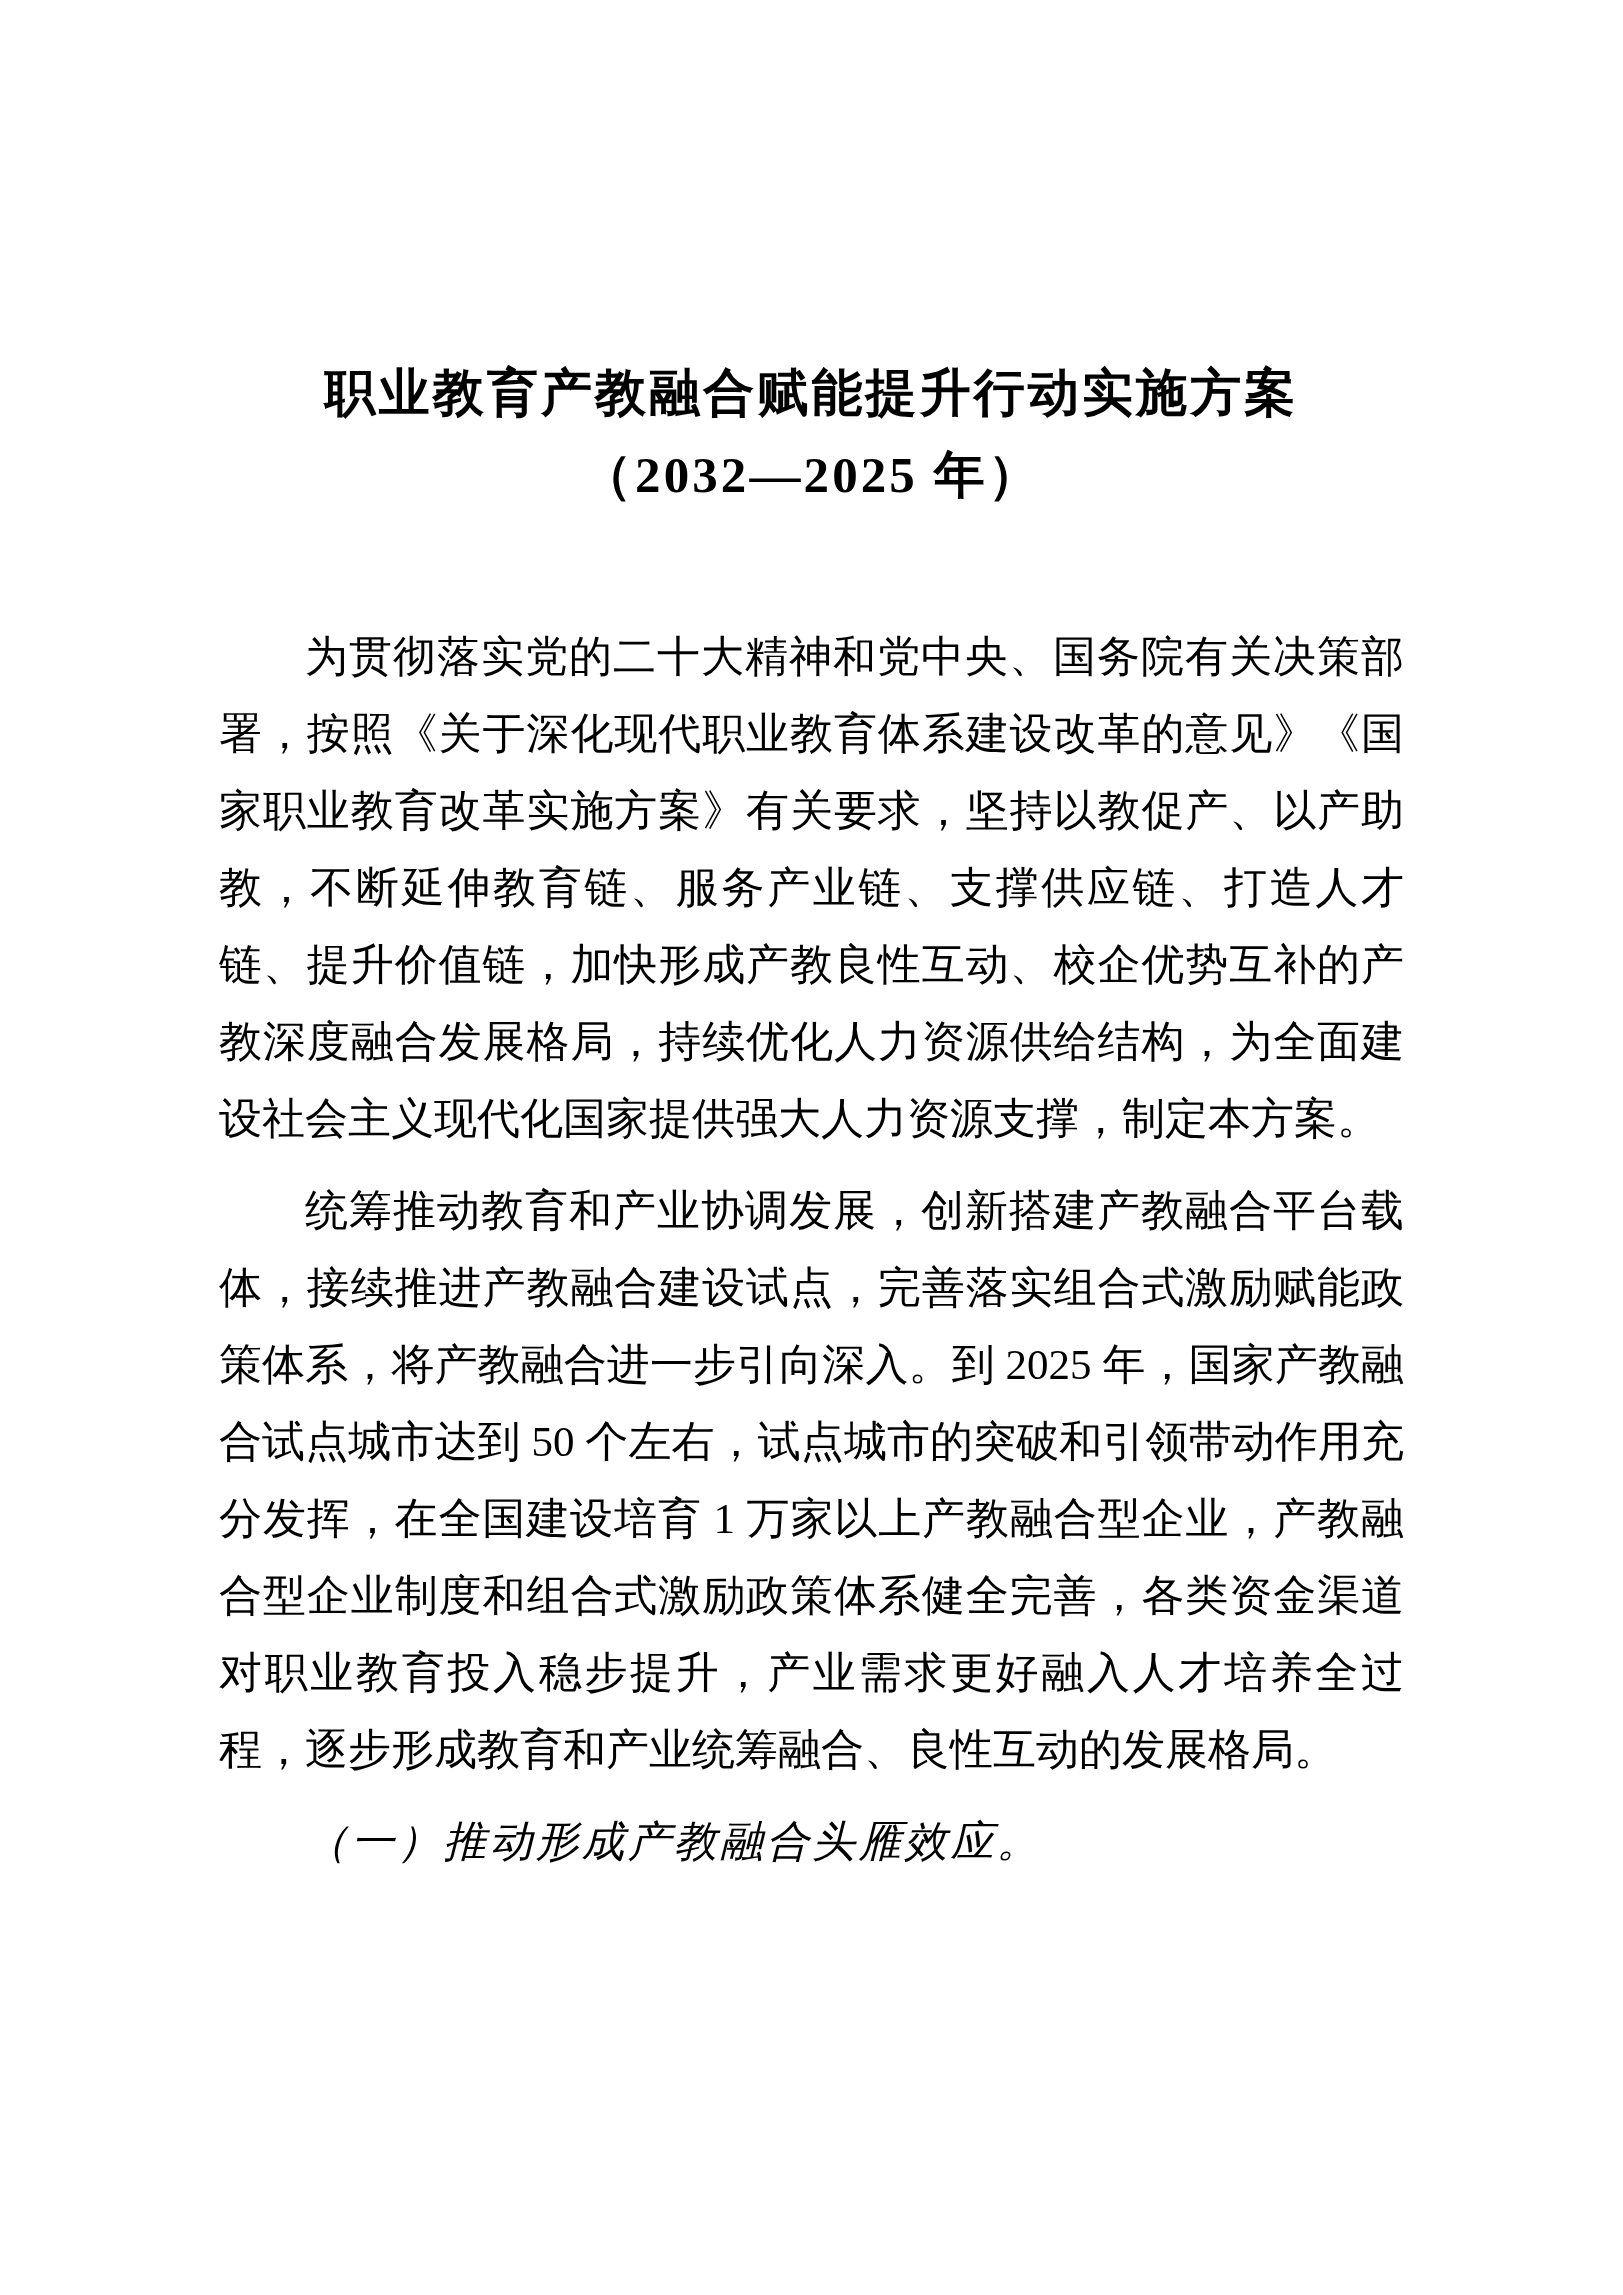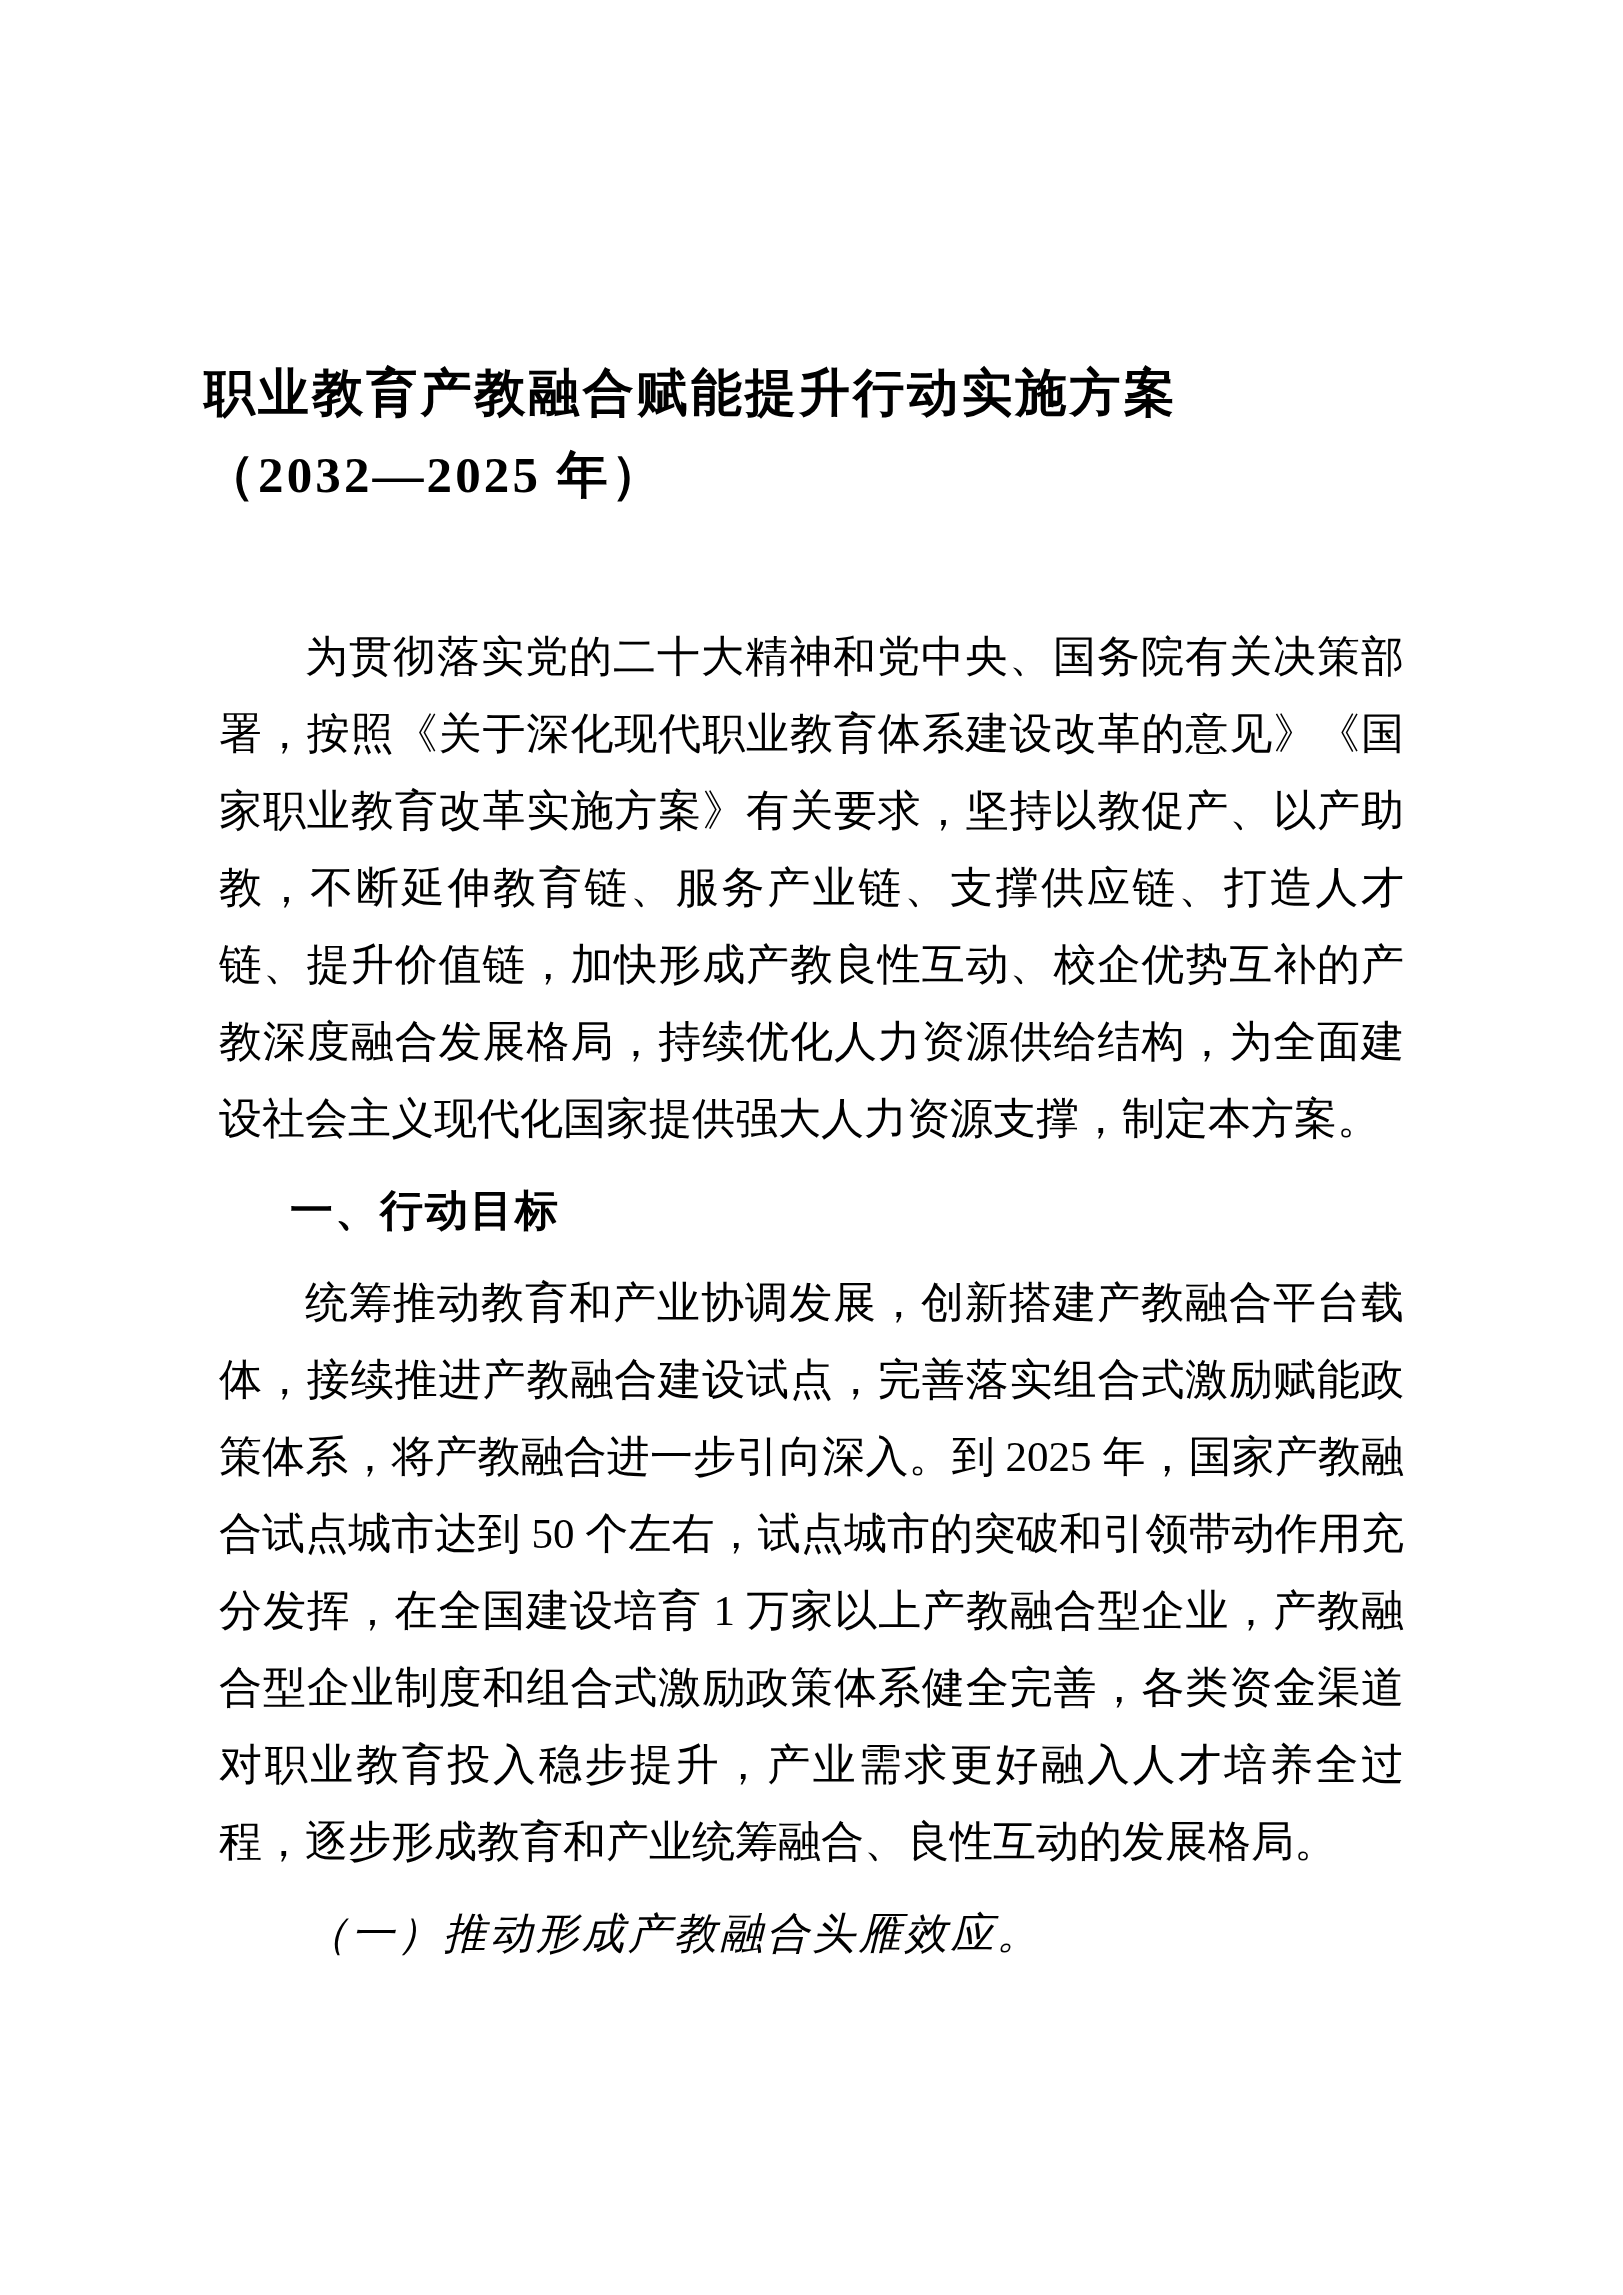--- a/index.html
+++ b/index.html
@@ -19,20 +19,21 @@
       overflow: hidden;
     }
     .title-block {
       margin: 0 0 102px 0;
     }
     .title-line {
       font-family: "Liberation Serif", serif;
       font-weight: 700;
       font-size: 51px;
       line-height: 82px;
+      text-align: center;
       letter-spacing: 3.1px;
       white-space: nowrap;
     }
     .para {
       font-family: "Liberation Serif", serif;
       font-size: 43px;
       line-height: 77px;
       margin: 15px;
       text-align: justify;
       text-justify: inter-character;
@@ -58,20 +59,19 @@
 <body>
 
 <div class="page">
   <div class="title-block">
     <div class="title-line">职业教育产教融合赋能提升行动实施方案</div>
     <div class="title-line">（2032—2025 年）</div>
   </div>
 
   <p class="para">为贯彻落实党的二十大精神和党中央、国务院有关决策部署，按照《关于深化现代职业教育体系建设改革的意见》《国家职业教育改革实施方案》有关要求，坚持以教促产、以产助教，不断延伸教育链、服务产业链、支撑供应链、打造人才链、提升价值链，加快形成产教良性互动、校企优势互补的产教深度融合发展格局，持续优化人力资源供给结构，为全面建设社会主义现代化国家提供强大人力资源支撑，制定本方案。</p>
 
-  <div class="heading">一、行动目标</div>
 
   <p class="para">统筹推动教育和产业协调发展，创新搭建产教融合平台载体，接续推进产教融合建设试点，完善落实组合式激励赋能政策体系，将产教融合进一步引向深入。到 2025 年，国家产教融合试点城市达到 50 个左右，试点城市的突破和引领带动作用充分发挥，在全国建设培育 1 万家以上产教融合型企业，产教融合型企业制度和组合式激励政策体系健全完善，各类资金渠道对职业教育投入稳步提升，产业需求更好融入人才培养全过程，逐步形成教育和产业统筹融合、良性互动的发展格局。</p>
 
 
   <p class="para kaiti">（一）推动形成产教融合头雁效应。</p>
 </div>
 
 
 </body></html>

